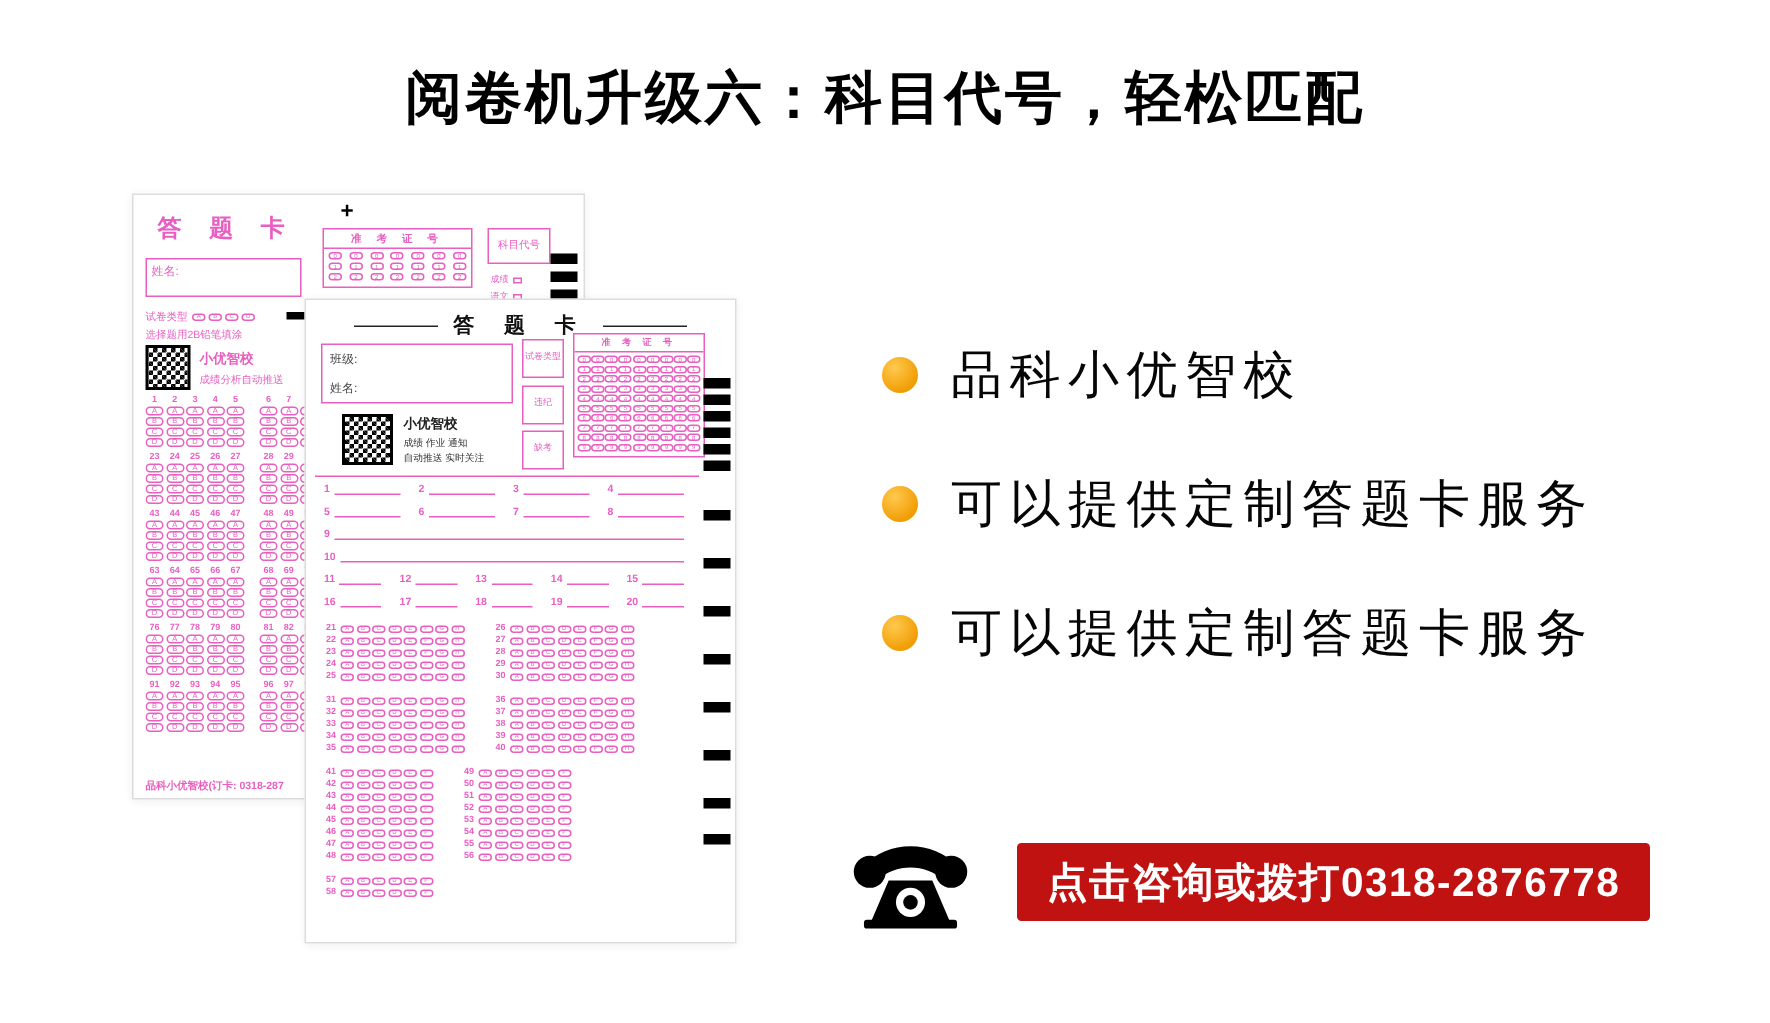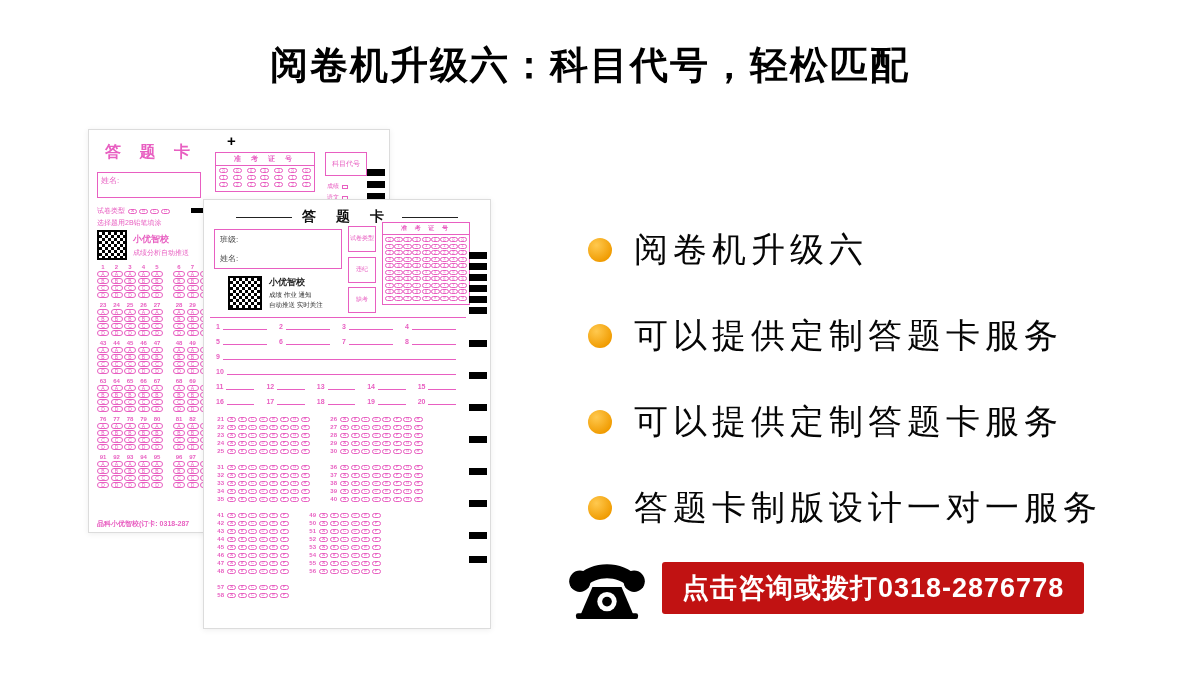--- a/index.html
+++ b/index.html
@@ -94,21 +94,21 @@
   .fs-regmarks .regbar{position:absolute;right:0}
 
   
   .features{position:absolute;left:588px;top:227px;margin:0;padding:0;list-style:none;display:flex;flex-direction:column;gap:40px}
   .feature{display:flex;align-items:center;gap:22px}
   .dot{width:24px;height:24px;border-radius:50%;flex:none;
     background:radial-gradient(circle at 35% 30%,#ffc94f,var(--orange) 75%)}
   .feature-label{font-size:34px;color:#060606;letter-spacing:5px;white-space:nowrap}
 
   
-  .contact{position:absolute;left:568px;top:556px;display:flex;align-items:center;gap:16px}
+  .contact{position:absolute;left:568px;top:556px;display:flex;align-items:center;gap:32px}
   .phone{width:78px;height:64px;display:inline-flex;flex:none}
   .phone svg{width:100%;height:100%}
   .banner{background:var(--red);color:#fff;font-size:27px;font-weight:700;letter-spacing:1px;
     padding:8px 20px;border-radius:3px;white-space:nowrap;cursor:pointer}
 </style>
 </head>
 <body style="--pink: #E85FC1; --orange: #F09B00; --red: #C11212;">
 
 <div class="stage" data-name="promo-slide">
 
@@ -1762,33 +1762,29 @@
         <div class="regbar" data-name="registration-mark" style="top: 268px;"></div>
         <div class="regbar" data-name="registration-mark" style="top: 300px;"></div>
         <div class="regbar" data-name="registration-mark" style="top: 332px;"></div>
         <div class="regbar" data-name="registration-mark" style="top: 356px;"></div>
       </div>
   </div>
 
   <ul class="features" data-name="feature-list">
     <li class="feature" data-name="feature-item">
       <span class="dot" data-name="bullet-icon"></span>
-      <span class="feature-label" data-name="feature-label">阅卷机升级六</span>
+      <span class="feature-label" data-name="feature-label">品科小优智校</span>
     </li>
     <li class="feature" data-name="feature-item">
       <span class="dot" data-name="bullet-icon"></span>
       <span class="feature-label" data-name="feature-label">可以提供定制答题卡服务</span>
     </li>
     <li class="feature" data-name="feature-item">
       <span class="dot" data-name="bullet-icon"></span>
       <span class="feature-label" data-name="feature-label">可以提供定制答题卡服务</span>
-    </li>
-    <li class="feature" data-name="feature-item">
-      <span class="dot" data-name="bullet-icon"></span>
-      <span class="feature-label" data-name="feature-label">答题卡制版设计一对一服务</span>
     </li>
   </ul>
 
   <div class="contact" data-name="contact-bar">
     <span class="phone" data-name="phone-icon">
       <svg viewBox="0 0 80 66" xmlns="http://www.w3.org/2000/svg">
         <path d="M8 22 C 24 4, 56 4, 72 22 L 63 32 C 50 20, 30 20, 17 32 Z" fill="#000"></path>
         <circle cx="12" cy="26" r="11" fill="#000"></circle>
         <circle cx="68" cy="26" r="11" fill="#000"></circle>
         <path d="M25 32 h30 l12 28 H13 Z" fill="#000"></path>

